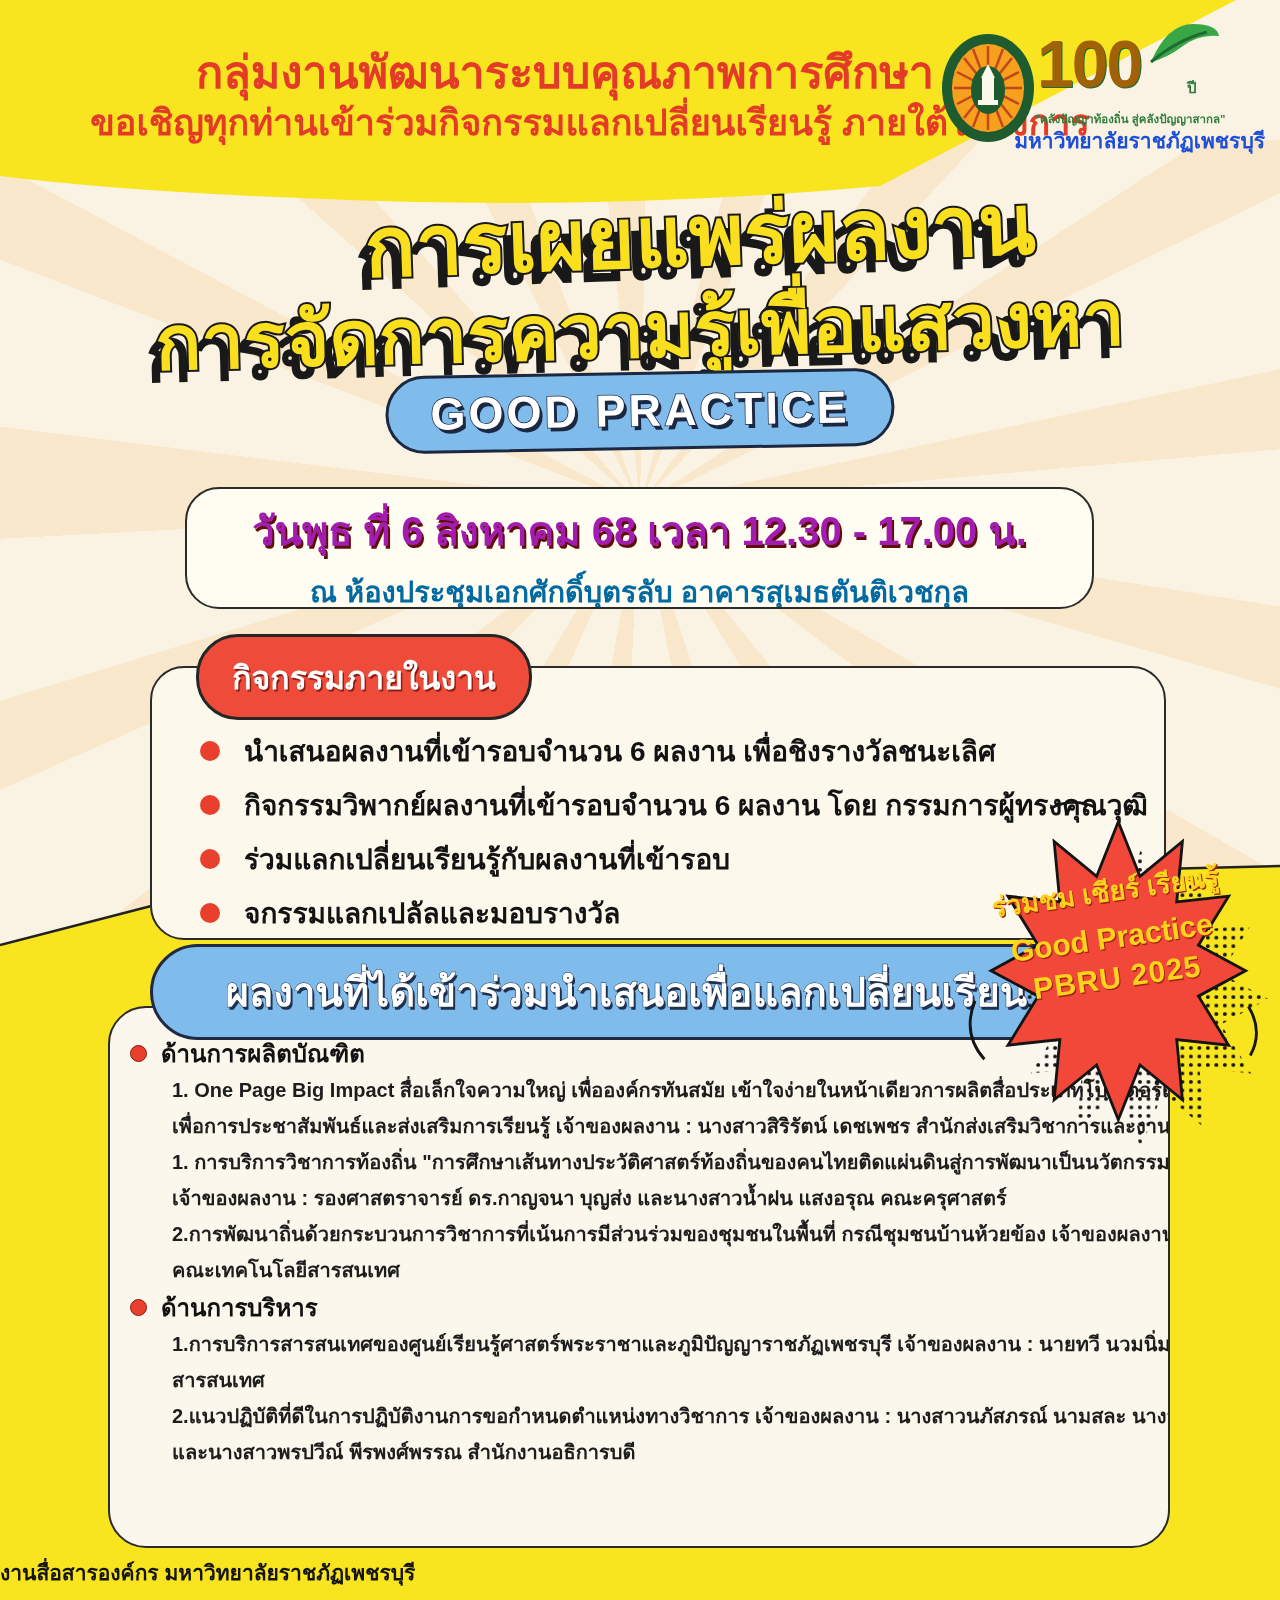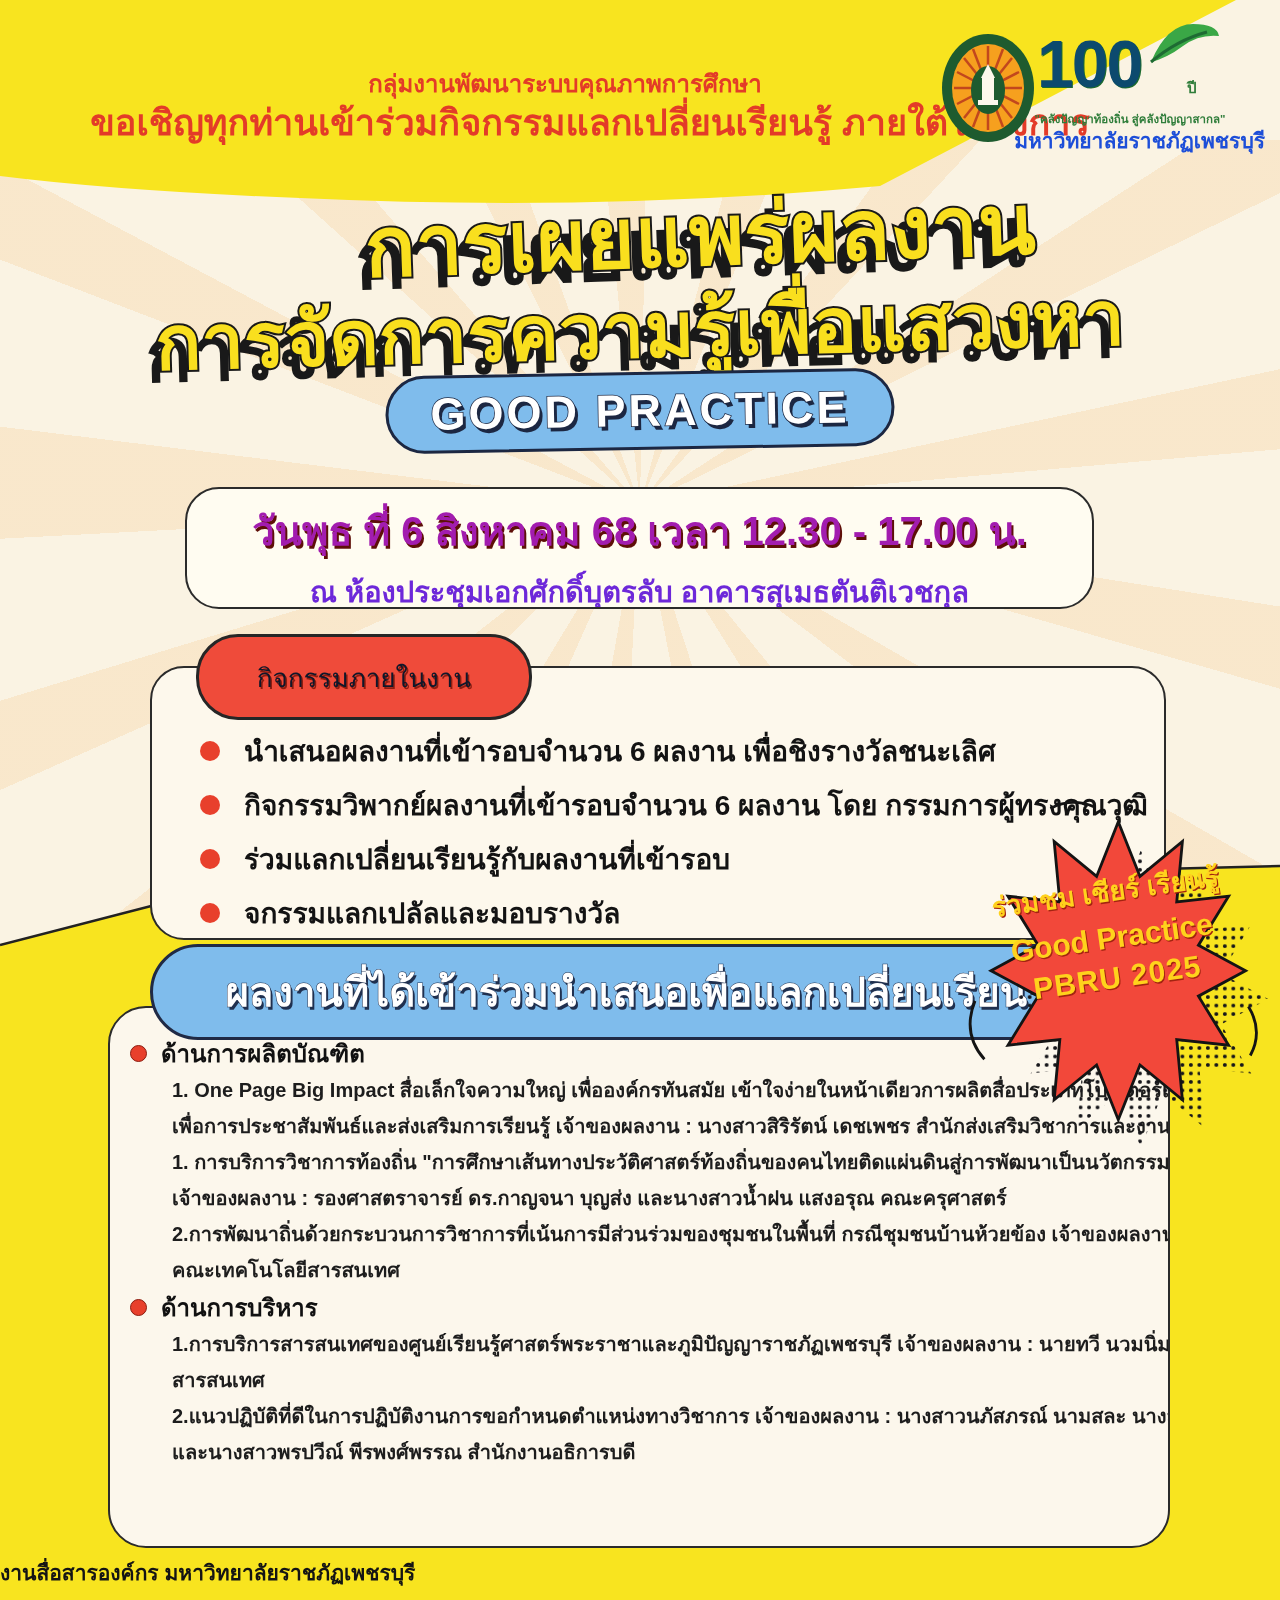--- a/index.html
+++ b/index.html
@@ -9,26 +9,26 @@
   
   .rays{position:absolute;left:0;top:140px;width:1280px;height:830px;
     background:repeating-conic-gradient(from -90deg at 50% 44%,
       rgba(246,205,150,.30) 0deg 7deg, rgba(255,253,244,0) 7deg 21deg);
     z-index:0;}
 
   svg.band{position:absolute;left:0;z-index:1;display:block;}
 
   
   .invite{position:absolute;color:#E33B28;font-weight:800;text-align:center;z-index:3;white-space:nowrap;}
-  .invite-1{left:0;top:36px;width:1130px;font-size:24px;margin-top:28px;}
+  .invite-1{left:0;top:36px;width:1130px;font-size:45px;}
   .invite-2{left:0;top:94px;width:1180px;font-size:36px;}
 
   .logo-group{position:absolute;left:935px;top:24px;width:330px;height:140px;z-index:3;}
   .seal{position:absolute;left:5px;top:8px;}
-  .logo100{position:absolute;left:102px;top:2px;font-size:66px;font-weight:800;color:#0c4a6e;letter-spacing:-2px;
+  .logo100{position:absolute;left:102px;top:2px;font-size:66px;font-weight:800;color:#a16207;letter-spacing:-2px;
     text-shadow:1px 1px 0 #1d6b2f;}
   .leaf{position:absolute;left:212px;top:-4px;}
   .yearpi{position:absolute;left:252px;top:52px;font-size:15px;font-weight:700;color:#2F7D3A;}
   .tagline{position:absolute;left:60px;top:86px;width:270px;text-align:center;font-size:11.5px;font-weight:700;color:#2F7D3A;white-space:nowrap;}
   .uniname{position:absolute;left:60px;top:100px;width:270px;text-align:right;font-size:21px;font-weight:800;color:#1d4ed8;white-space:nowrap;}
 
   
   .title-line{position:absolute;text-align:center;font-weight:800;color:#F9DF1E;z-index:4;white-space:nowrap;
     -webkit-text-stroke:4px #191919;paint-order:stroke fill;
     text-shadow:-10px 12px 0 #191919;}
@@ -38,28 +38,28 @@
   .gp-badge{position:absolute;left:50%;top:372px;transform:translateX(-50%) rotate(-1deg);
     background:#7FBCEC;border:3.5px solid #1C2742;border-radius:48px;padding:10px 42px;z-index:5;}
   .gp-badge span{font-size:45px;font-weight:800;letter-spacing:3px;color:#ffffff;white-space:nowrap;
     -webkit-text-stroke:1.5px #1C2742;paint-order:stroke fill;text-shadow:3px 4px 0 #1C2742;}
 
   
   .date-box{position:absolute;left:185px;top:487px;width:905px;height:118px;background:#FFFCF1;
     border:2.5px solid #2B2B2B;border-radius:34px;z-index:4;text-align:center;overflow:hidden;}
   .date-line{margin-top:10px;font-size:40px;font-weight:800;color:#a21caf;white-space:nowrap;
     text-shadow:2px 2.5px 0 #5E0F08;}
-  .venue-line{margin-top:6px;font-size:29px;font-weight:800;color:#6d28d9;white-space:nowrap;}
+  .venue-line{margin-top:6px;font-size:29px;font-weight:800;color:#0369a1;white-space:nowrap;}
 
   
   .act-panel{position:absolute;left:150px;top:666px;width:1012px;height:270px;background:#FDF8EC;
     border:2.5px solid #2B2B2B;border-radius:34px;z-index:4;overflow:hidden;}
   .act-pill{position:absolute;left:196px;top:634px;width:330px;height:80px;background:#EF4B3A;
     border:3px solid #262626;border-radius:42px;z-index:6;display:flex;align-items:center;justify-content:center;}
-  .act-pill span{color:#0f172a;font-size:26px;font-weight:400;text-shadow:1.5px 2px 0 #8c1d10;white-space:nowrap;}
+  .act-pill span{color:#ffffff;font-size:32px;font-weight:700;text-shadow:1.5px 2px 0 #8c1d10;white-space:nowrap;}
   .act-list{list-style:none;margin:0;padding:56px 0 0 48px;}
   .act-list li{display:flex;align-items:center;height:54px;}
   .dot{width:20px;height:20px;border-radius:50%;background:#E8402C;flex:0 0 20px;margin-right:24px;}
   .act-list li span.txt{font-size:28px;font-weight:800;color:#131313;white-space:nowrap;}
 
   
   .burst{position:absolute;left:958px;top:782px;width:330px;height:400px;z-index:8;}
   .burst-text{position:absolute;left:8px;top:88px;width:290px;text-align:center;transform:rotate(-8deg);}
   .burst-text div{color:#FFD21C;font-weight:800;white-space:nowrap;text-shadow:1px 1.5px 0 #a32410;}
   .bt1{font-size:27px;}

